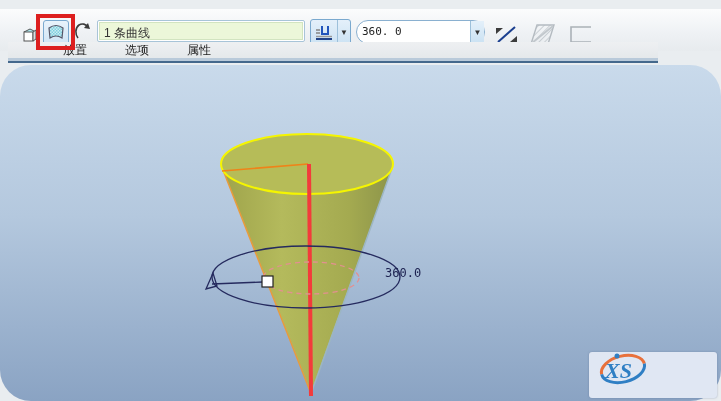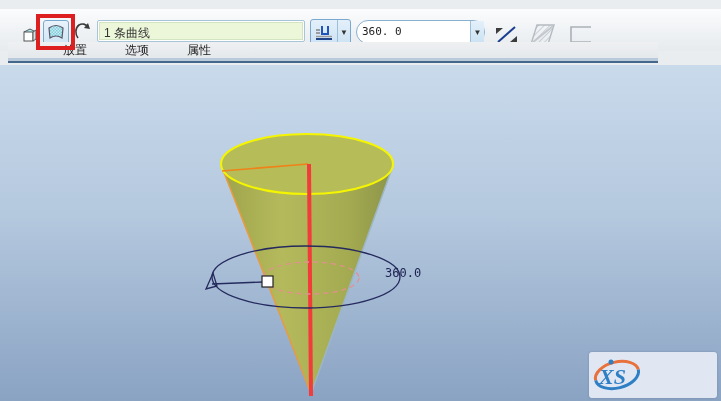--- a/index.html
+++ b/index.html
@@ -38,27 +38,27 @@
   
   #tabrow { position:absolute; left:8px; top:42px; width:650px; height:21px;
     background:linear-gradient(#eef0f2,#e3e7ea);
     border-bottom:2px solid #44688c; box-shadow:inset 0 -3px 0 #b9cada;
     display:flex; align-items:flex-start; }
   .tab { font-size:12px; color:#1c1c1c; margin-right:38px; cursor:default; }
   .tab:first-child { margin-left:55px; }
 
   
   #graphics { position:absolute; left:0; top:65px; width:721px; height:336px;
-    background:linear-gradient(#c9daeb,#b4c8de 45%,#8aa3c3); }
+    background:linear-gradient(#c9daeb,#b4c8de 45%,#8aa3c3);border-radius:31px; }
   #scene { position:absolute; left:0; top:0; }
 
   
   #watermark { position:absolute; left:589px; top:287px; width:128px; height:46px;
     background:#e0e7f3; border-radius:3px; box-shadow:0 0 2px rgba(80,100,140,.5);
-    display:flex; align-items:flex-end; padding:2px; }
+    display:flex; align-items:flex-end; padding:8px; }
   #wm-logo { position:relative; width:52px; height:42px; flex:none; }
   #wm-right { display:flex; flex-direction:column; justify-content:center; margin-left:-4px; }
   #wm-name { font-size:20px; font-weight:bold; color:#d43a2f; letter-spacing:1px; line-height:22px; }
   #wm-bar { background:#3f7fc1; color:#fff; font-family:"DejaVu Sans Mono",monospace;
     font-size:8px; font-weight:bold; padding:2px 3px 1px; letter-spacing:.5px; border-radius:1px; }
 </style>
 </head>
 <body>
 
 <div id="app">

